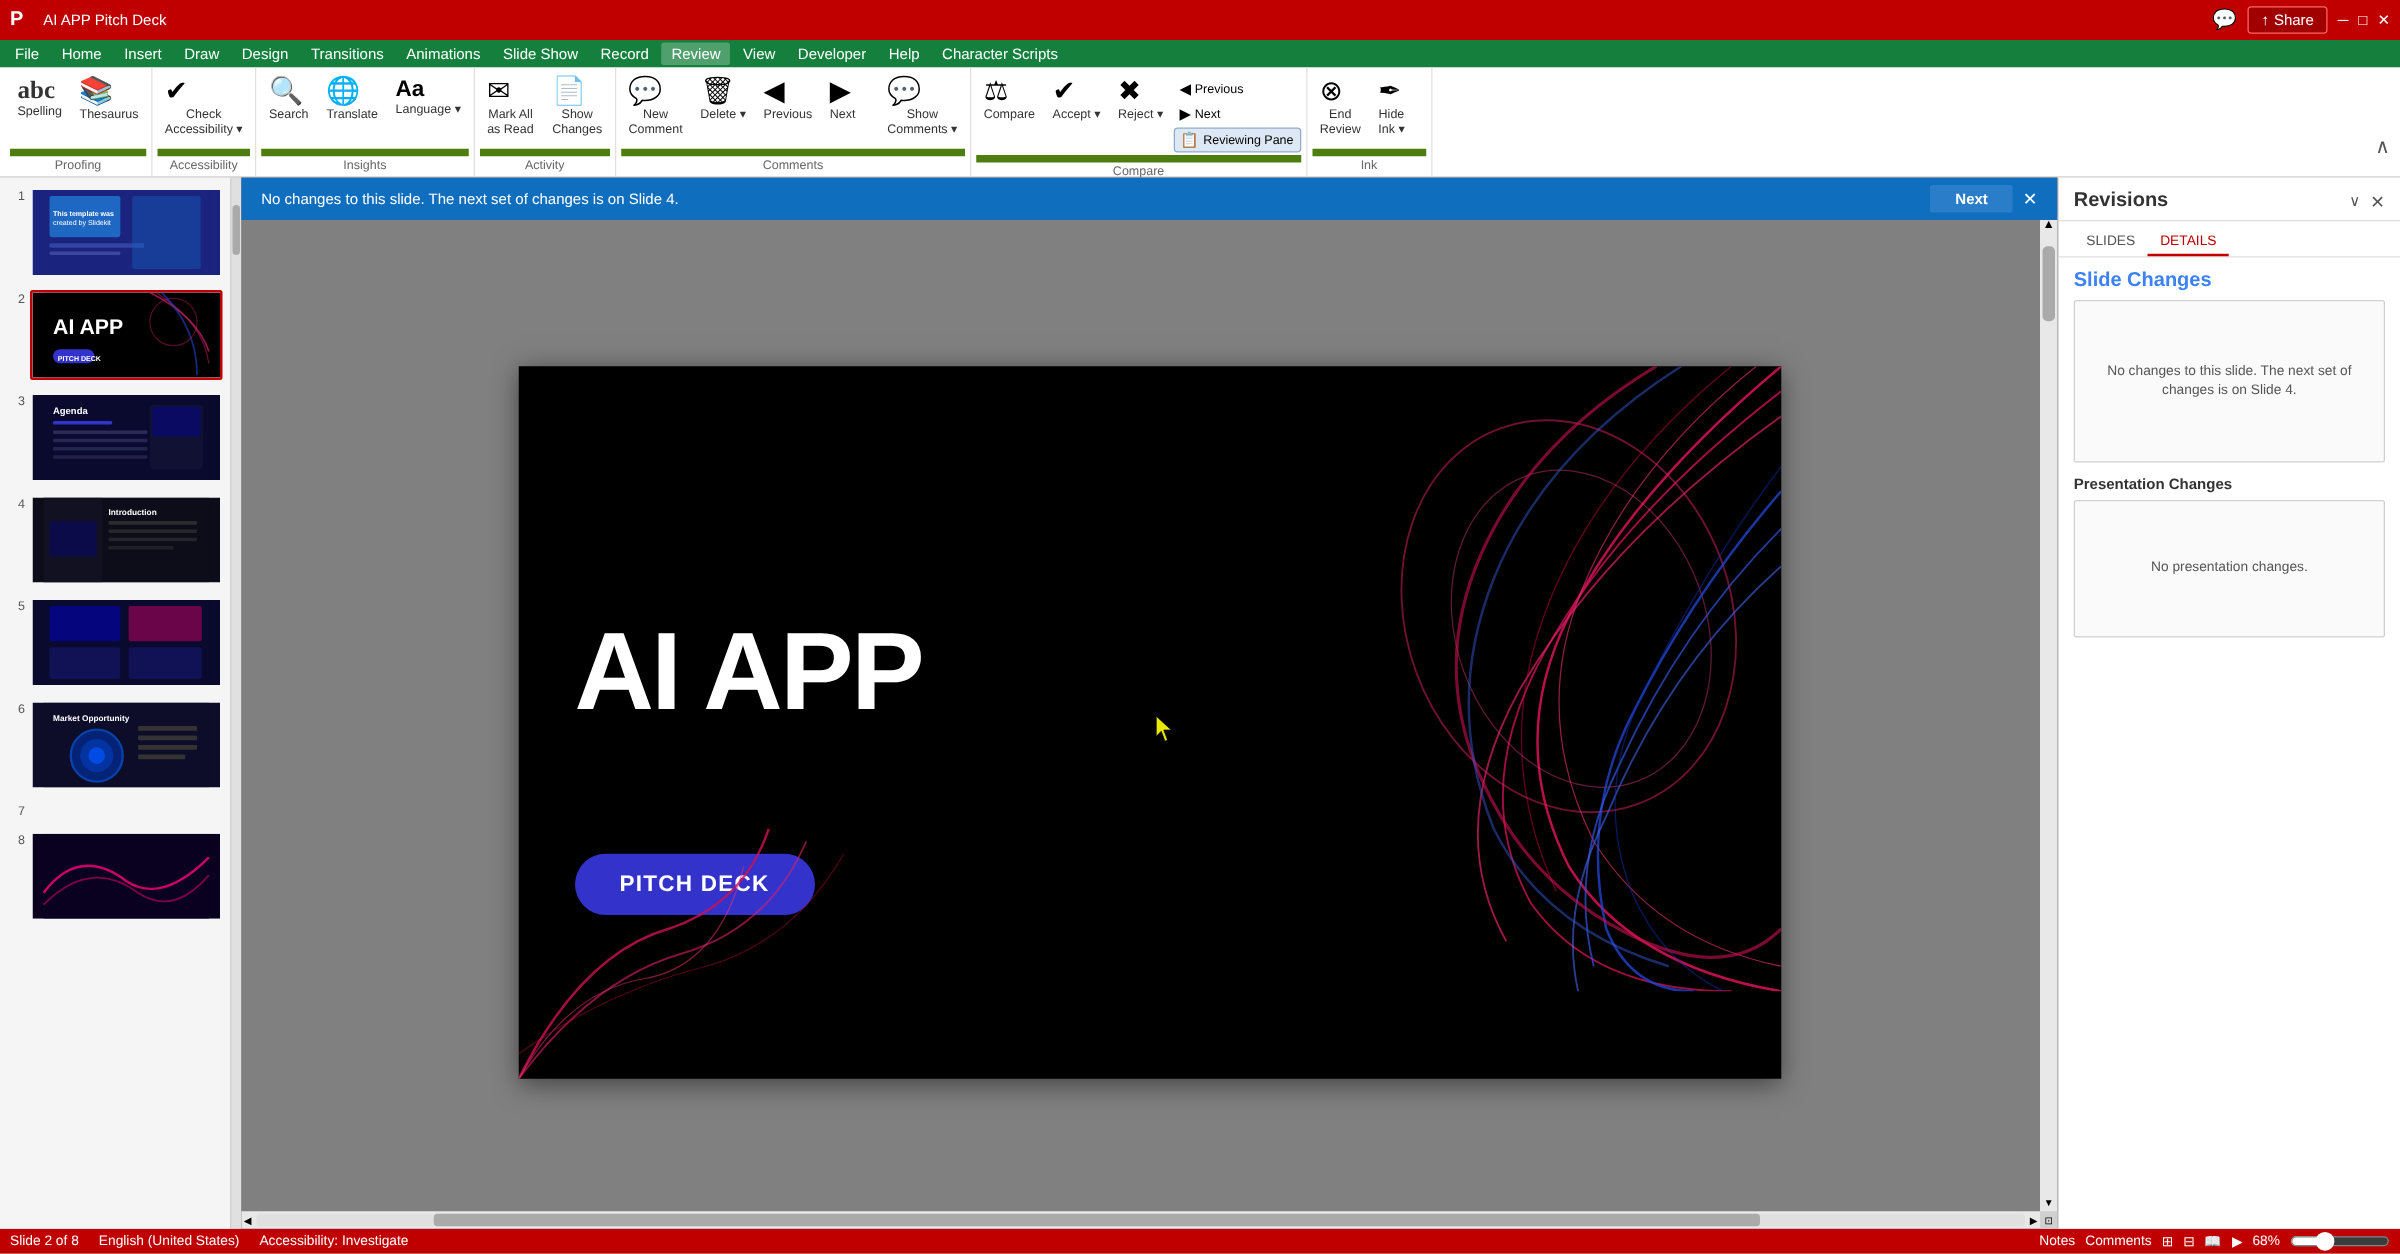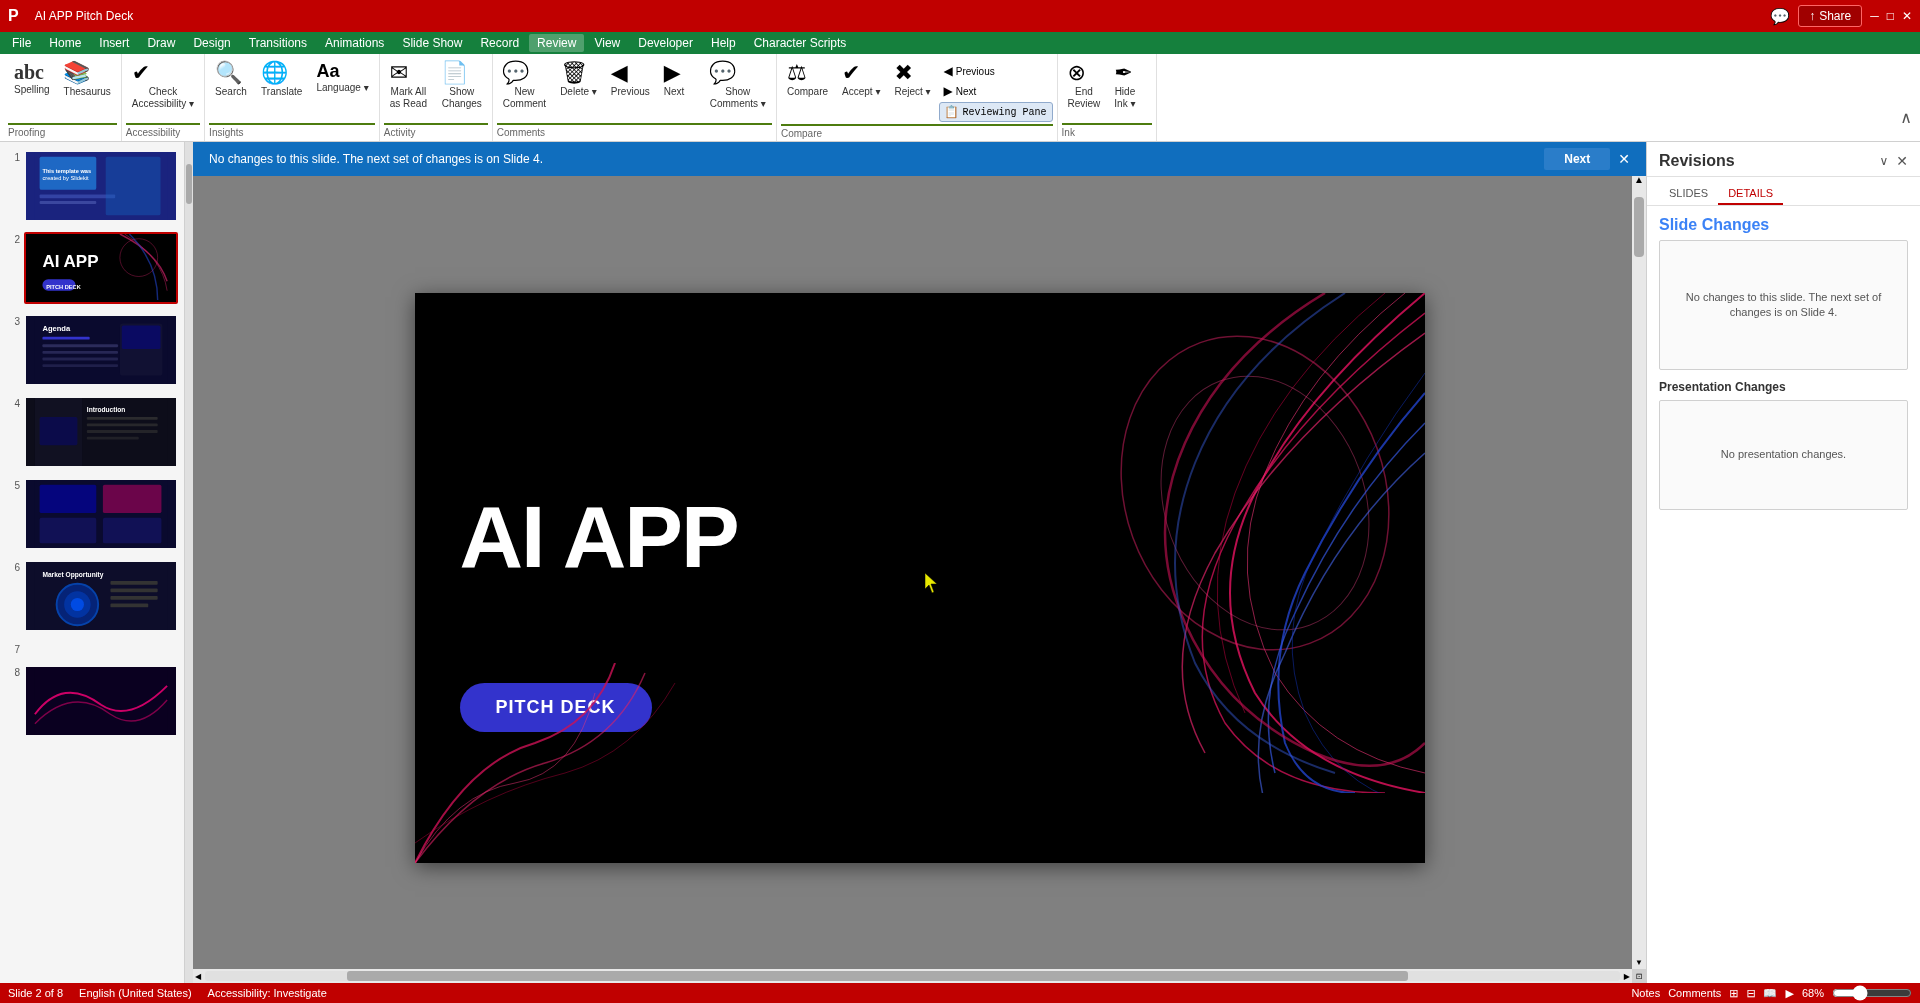--- a/index.html
+++ b/index.html
@@ -66,23 +66,23 @@
     .ribbon-group:last-child { border-right: none; }
     .ribbon-items {
       display: flex;
       align-items: flex-start;
       gap: 2px;
       flex: 1;
     }
     .ribbon-group-label {
       font-size: 10px;
       color: #666;
-      text-align: left;
+      text-align: center;
       padding: 2px 0 3px 0;
-      border-top: 2px solid #4d7c0f;
+      border-top: 6px solid #4d7c0f;
       margin-top: 2px;
     }
     .ribbon-btn {
       display: flex;
       flex-direction: column;
       align-items: flex-start;
       justify-content: flex-start;
       cursor: pointer;
       padding: 4px 6px;
       border-radius: 3px;
@@ -429,21 +429,21 @@
         <div class="ribbon-btn-row">
           <span class="icon" style="font-size:12px;">◀</span>
           <span style="font-size:10px;">Previous</span>
         </div>
         <div class="ribbon-btn-row">
           <span class="icon" style="font-size:12px;">▶</span>
           <span style="font-size:10px;">Next</span>
         </div>
         <div class="ribbon-btn-row" style="background:#dde8f5; border:1px solid #90aacc;">
           <span class="icon" style="font-size:12px;">📋</span>
-          <span style="font-size:10px;font-family:Liberation Mono, monospace;">Reviewing Pane</span>
+          <span style="font-size:10px;">Reviewing Pane</span>
         </div>
       </div>
     </div>
     <div class="ribbon-group-label">Compare</div>
   </div>
 
   <div class="ribbon-group">
     <div class="ribbon-items">
       <div class="ribbon-btn">
         <span class="icon">⊗</span>

